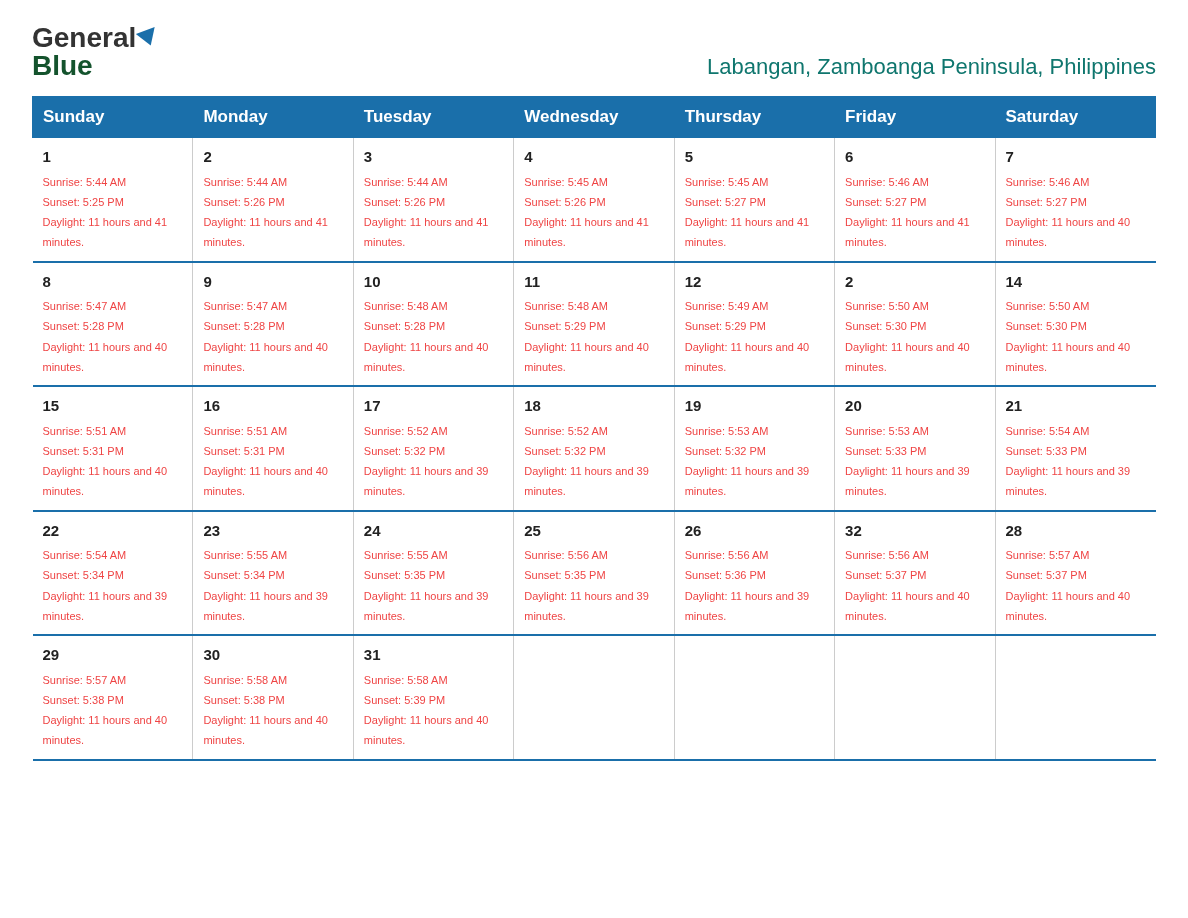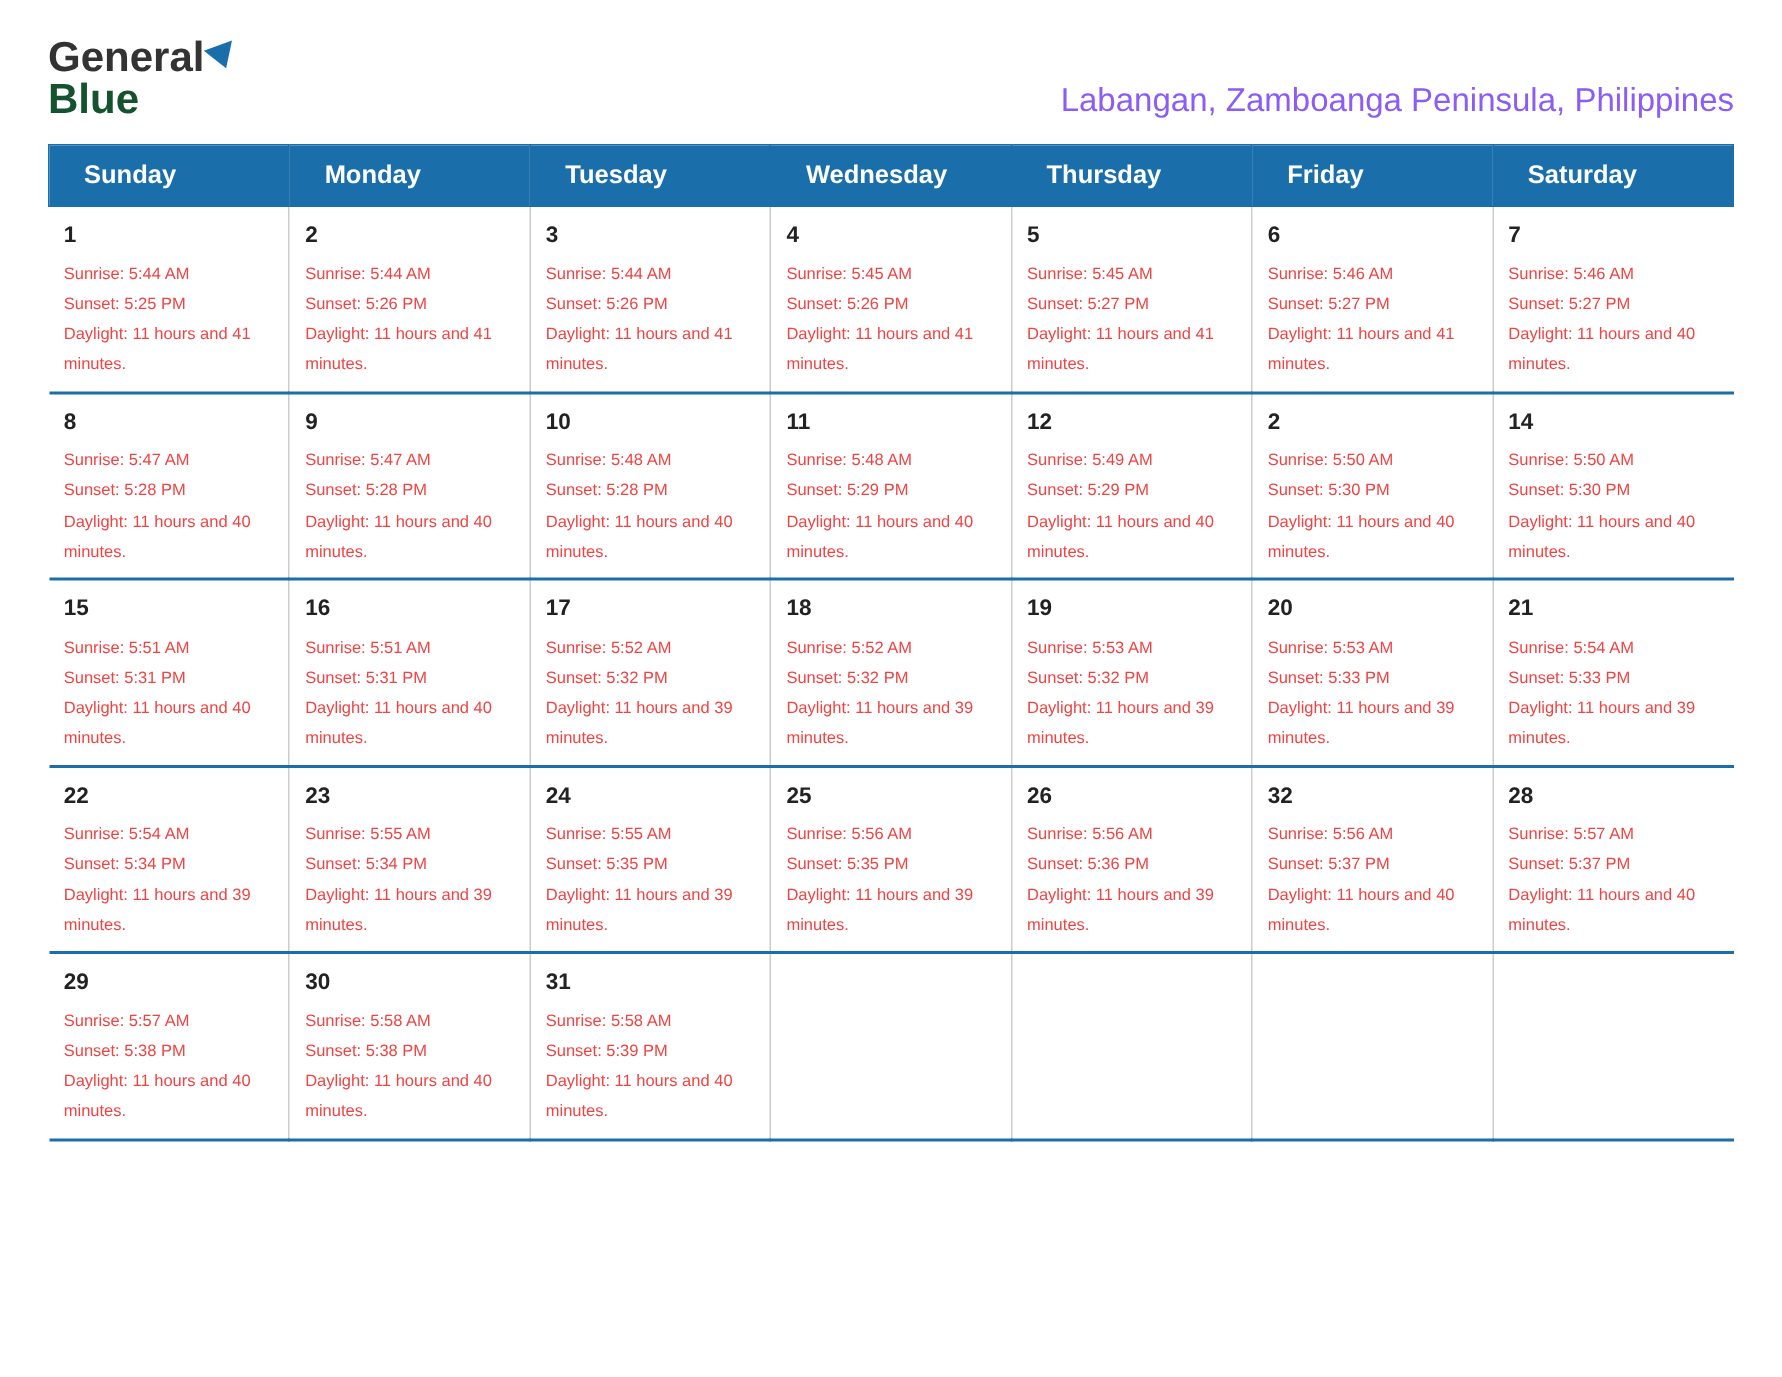--- a/index.html
+++ b/index.html
@@ -52,36 +52,36 @@
       text-align: right;
     }
     .month-title {
       font-size: 52px;
       font-weight: bold;
       color: #222;
       line-height: 1.1;
     }
     .location-title {
       font-size: 22px;
-      color: #8b5cf6;
+      color: #0f766e;
       margin-top: 4px;
     }
     table {
       width: 100%;
       border-collapse: collapse;
       margin-top: 16px;
     }
     thead tr {
       background-color: #1a6faa;
     }
     thead th {
       color: #fff;
       font-size: 17px;
       font-weight: bold;
-      padding: 10px 23px;
+      padding: 10px 10px;
       text-align: left;
       border: 1px solid #1a6faa;
     }
     tbody tr {
       border-bottom: 2px solid #1a6faa;
     }
     tbody td {
       vertical-align: top;
       padding: 8px 10px;
       font-size: 13.5px;

